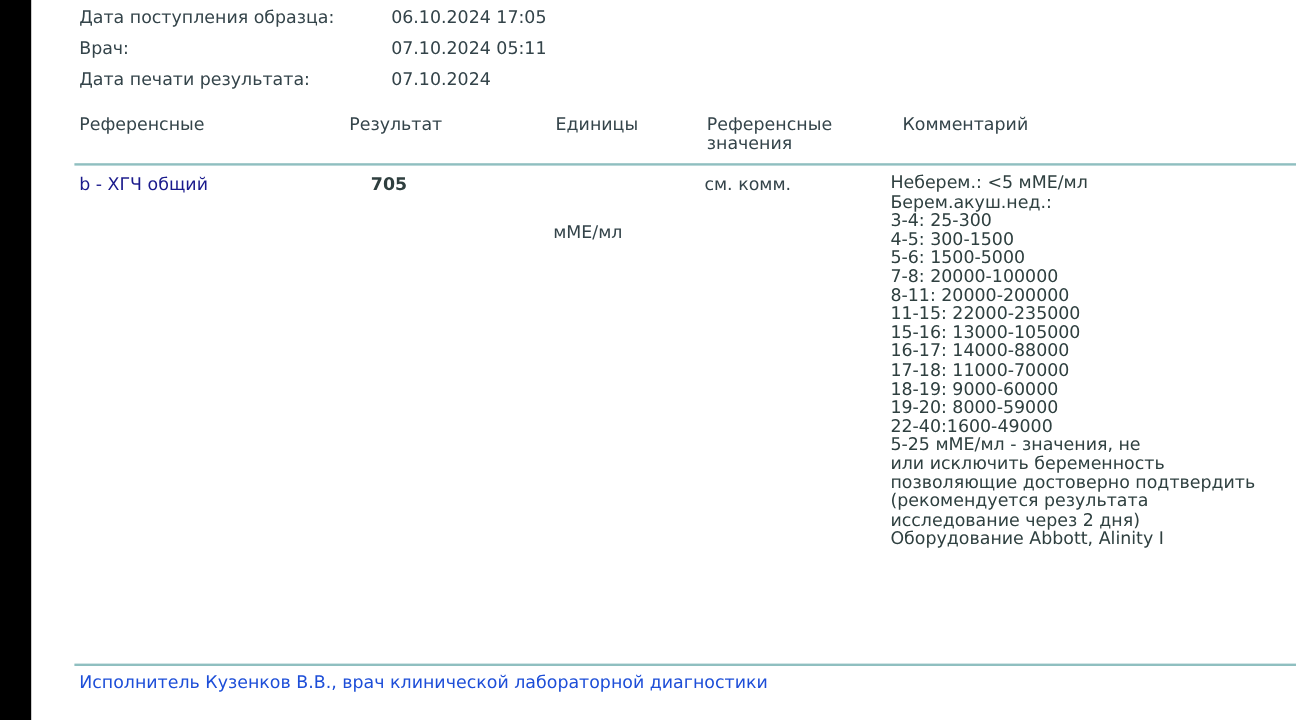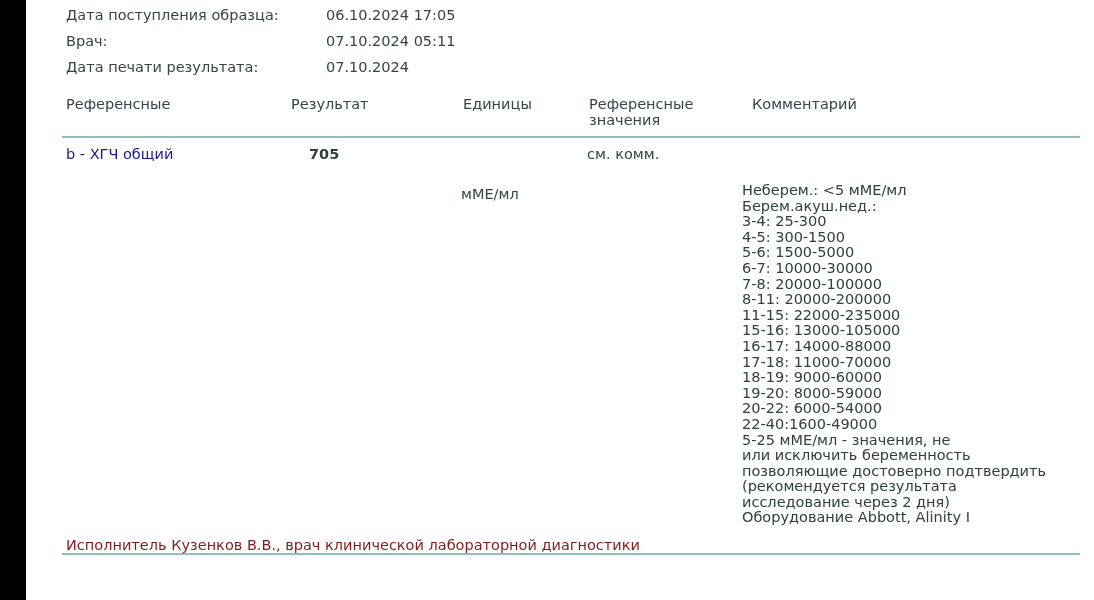--- a/index.html
+++ b/index.html
@@ -28,26 +28,26 @@
       position: absolute; left: 62px; width: 1018px; height: 2px;
       background: #8fbfc0;
     }
     .cell { position: absolute; top: 146px; font-size: 14.5px; line-height: 16px; white-space: nowrap; }
     .test-name { left: 66px; color: #1a1a8c; }
     .result { left: 309px; font-weight: bold; color: #2f3f3f; }
     .units { left: 461px; color: #34444a; margin-top: 40px; }
     .ref { left: 587px; color: #34444a; }
     .comment {
       position: absolute; left: 742px; top: 146px;
-      font-size: 14.5px; line-height: 15.6px; color: #2f4040; margin-top: 37px;
+      font-size: 14.5px; line-height: 15.6px; color: #2f4040;
     }
     .comment div { white-space: nowrap; }
     .footer {
-      position: absolute; left: 66px; top: 536px; font-size: 14.5px; line-height: 18px;
-      color: #7f1d1d; white-space: nowrap;
+      position: absolute; left: 66px; top: 560px; font-size: 14.5px; line-height: 18px;
+      color: #1d4ed8; white-space: nowrap;
     }
   </style>
 </head>
 <body>
 
 <div class="left-bar"></div>
 
 <div>
   <div class="meta-row" style="top:6px;">
     <span class="label">Дата поступления образца:</span>
@@ -80,30 +80,28 @@
   <span class="cell test-name">b - ХГЧ общий</span>
   <span class="cell result">705</span>
   <span class="cell units">мМЕ/мл</span>
   <span class="cell ref">см. комм.</span>
   <div class="comment">
     <div>Неберем.: &lt;5 мМЕ/мл</div>
     <div>Берем.акуш.нед.:</div>
     <div>3-4: 25-300</div>
     <div>4-5: 300-1500</div>
     <div>5-6: 1500-5000</div>
-    <div>6-7: 10000-30000</div>
     <div>7-8: 20000-100000</div>
     <div>8-11: 20000-200000</div>
     <div>11-15: 22000-235000</div>
     <div>15-16: 13000-105000</div>
     <div>16-17: 14000-88000</div>
     <div>17-18: 11000-70000</div>
     <div>18-19: 9000-60000</div>
     <div>19-20: 8000-59000</div>
-    <div>20-22: 6000-54000</div>
     <div>22-40:1600-49000</div>
     <div>5-25 мМЕ/мл - значения, не</div>
     <div>или исключить беременность</div>
     <div>позволяющие достоверно подтвердить</div>
     <div>(рекомендуется результата</div>
     <div>исследование через 2 дня)</div>
     <div>Оборудование Abbott, Alinity I</div>
   </div>
 </div>
 

